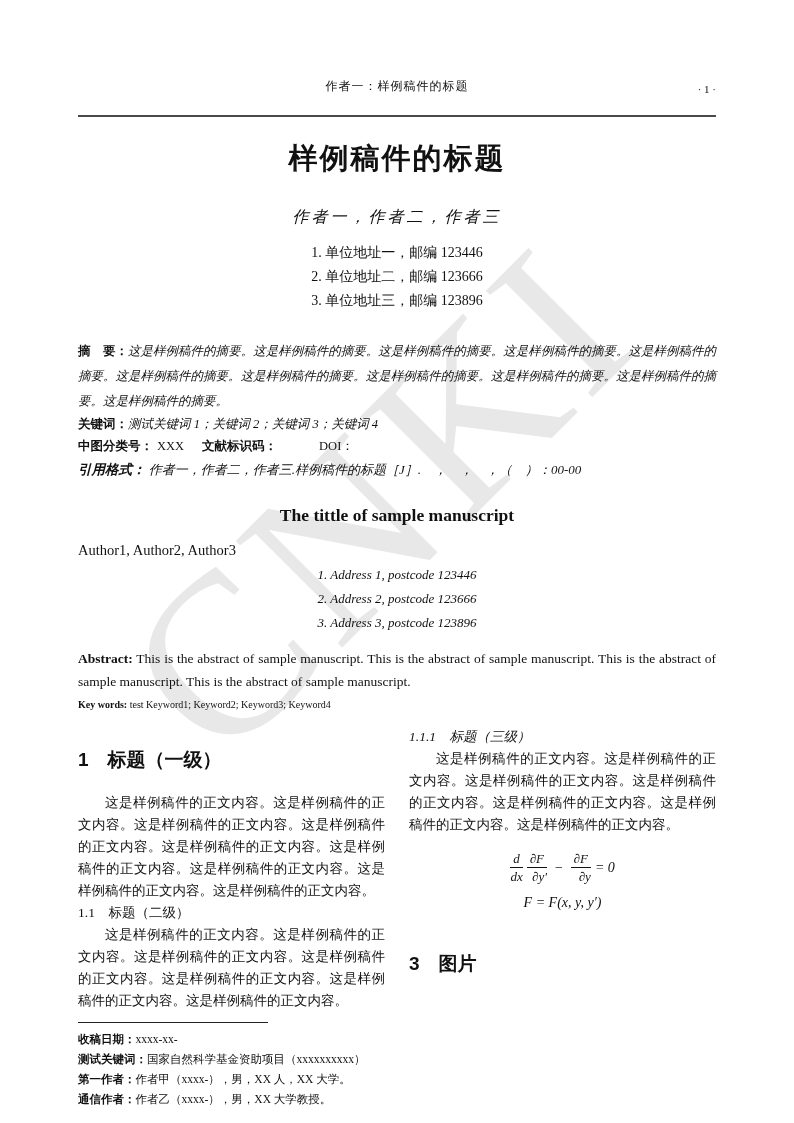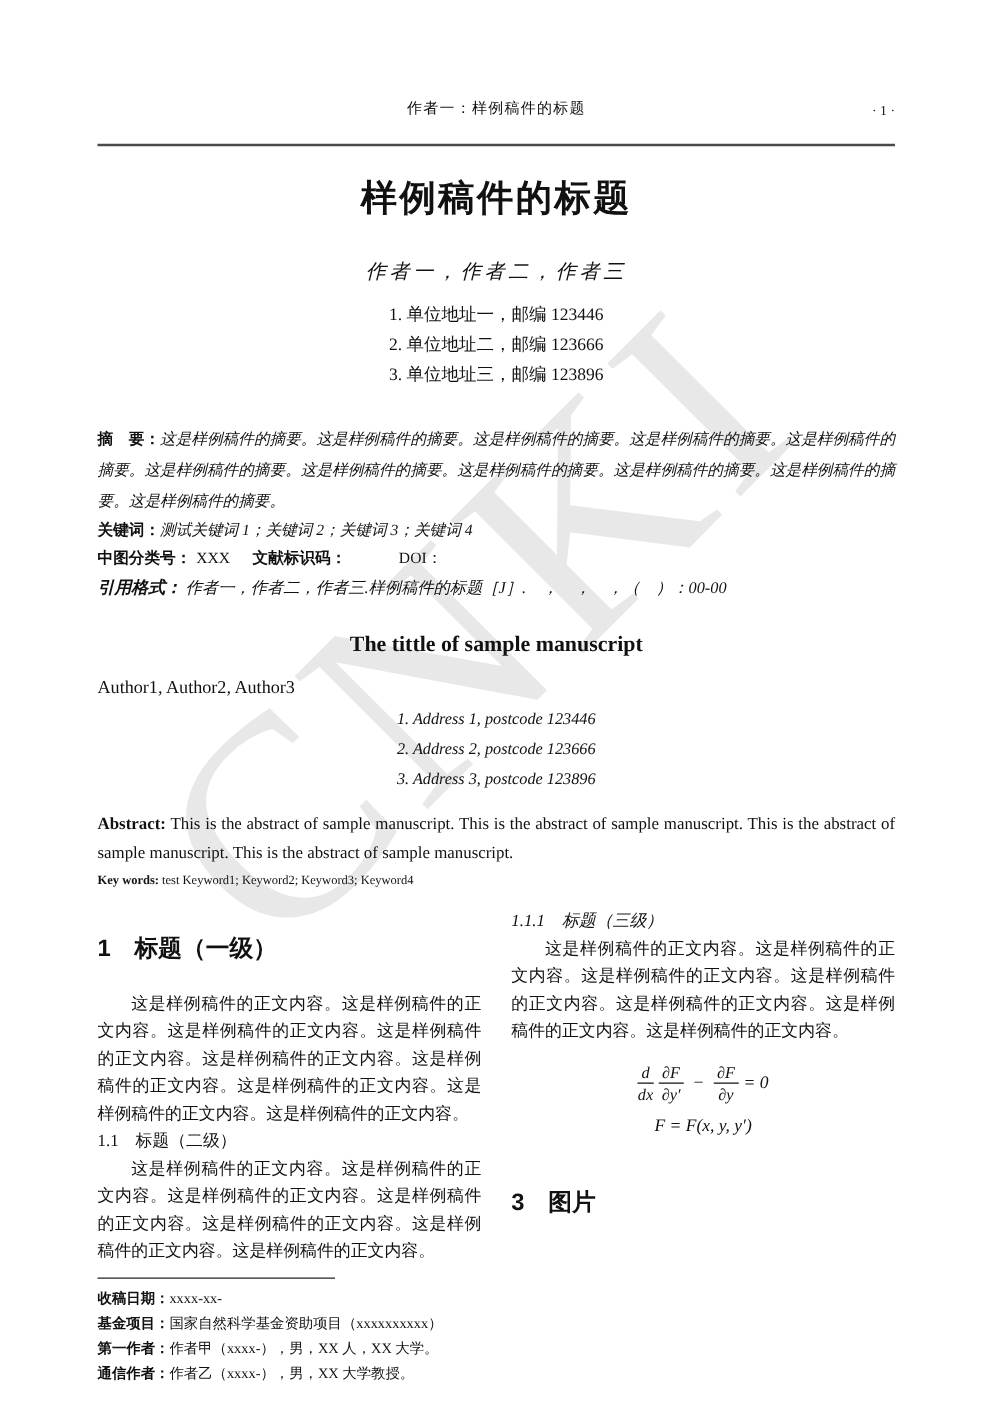--- a/index.html
+++ b/index.html
@@ -60,21 +60,21 @@
   .h-sec { font-family:"Liberation Sans","DejaVu Sans",sans-serif; font-weight:bold; font-size:19px; line-height:20px; text-align:left; }
   .col-left .h-sec-1 { margin-top:24px; margin-bottom:22px; }
   .h-sub { font-size:13.5px; line-height:22px; text-align:left; }
   .h-sub3 { font-size:13.5px; font-style:italic; line-height:22px; text-align:left; }
 
   
   .formula-block { margin-top:12px; text-align:center; font-style:italic; font-size:14px; }
   .eq1 { display:inline-flex; align-items:center; gap:4px; }
   .frac { display:inline-flex; flex-direction:column; text-align:center; vertical-align:middle; font-size:13px; line-height:15px; }
   .frac .num { border-bottom:1px solid #111; padding:0 3px 1px 3px; }
-  .frac .den { padding-top:1px; }
+  .frac .den { padding-top:1px;text-align:right; }
   .eq-op { padding:0 3px; }
   .eq2 { margin-top:8px; }
 
   
   .footnote { margin-top:10px; }
   .fn-rule { width:190px; border:none; border-top:1.5px solid #222; margin-bottom:6px; }
   .fn-line { font-size:11.5px; line-height:20px; text-align:left; text-indent:0; }
   .fn-line .lbl { font-size:11.5px; }
 </style>
 </head>
@@ -122,21 +122,21 @@
 
       <div class="col col-left">
         <div class="h-sec h-sec-1">1　标题（一级）</div>
         <p class="body-par">这是样例稿件的正文内容。这是样例稿件的正文内容。这是样例稿件的正文内容。这是样例稿件的正文内容。这是样例稿件的正文内容。这是样例稿件的正文内容。这是样例稿件的正文内容。这是样例稿件的正文内容。这是样例稿件的正文内容。</p>
         <div class="h-sub">1.1　标题（二级）</div>
         <p class="body-par">这是样例稿件的正文内容。这是样例稿件的正文内容。这是样例稿件的正文内容。这是样例稿件的正文内容。这是样例稿件的正文内容。这是样例稿件的正文内容。这是样例稿件的正文内容。</p>
 
         <div class="footnote">
           <hr class="fn-rule">
           <p class="fn-line"><span class="lbl">收稿日期：</span><span>xxxx-xx-</span></p>
-          <p class="fn-line"><span class="lbl">基金项目：</span><span>国家自然科学基金资助项目（xxxxxxxxxx）</span></p>
+          <p class="fn-line"><span class="lbl">测试关键词：</span><span>国家自然科学基金资助项目（xxxxxxxxxx）</span></p>
           <p class="fn-line"><span class="lbl">第一作者：</span><span>作者甲（xxxx-），男，XX 人，XX 大学。</span></p>
           <p class="fn-line"><span class="lbl">通信作者：</span><span>作者乙（xxxx-），男，XX 大学教授。</span></p>
         </div>
       </div>
 
       <div class="col col-right">
         <div class="h-sub3">1.1.1　标题（三级）</div>
         <p class="body-par">这是样例稿件的正文内容。这是样例稿件的正文内容。这是样例稿件的正文内容。这是样例稿件的正文内容。这是样例稿件的正文内容。这是样例稿件的正文内容。这是样例稿件的正文内容。</p>
 
 

